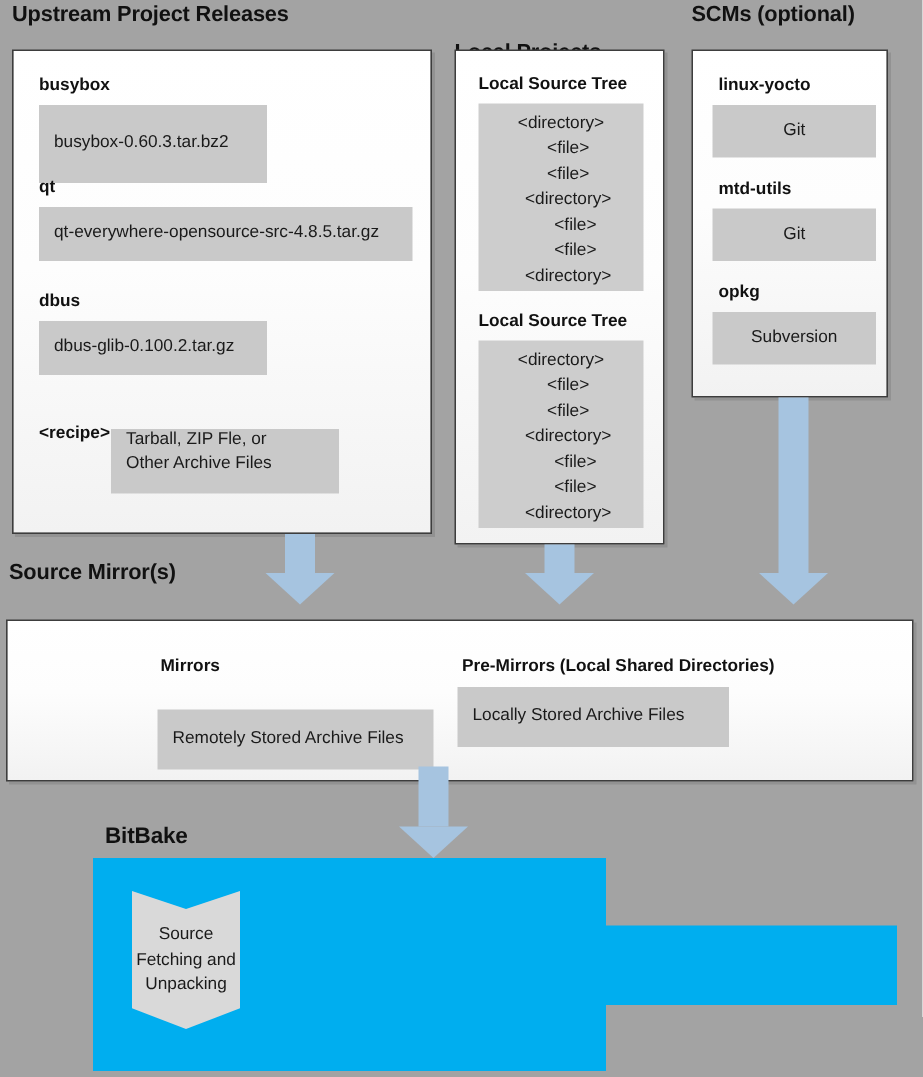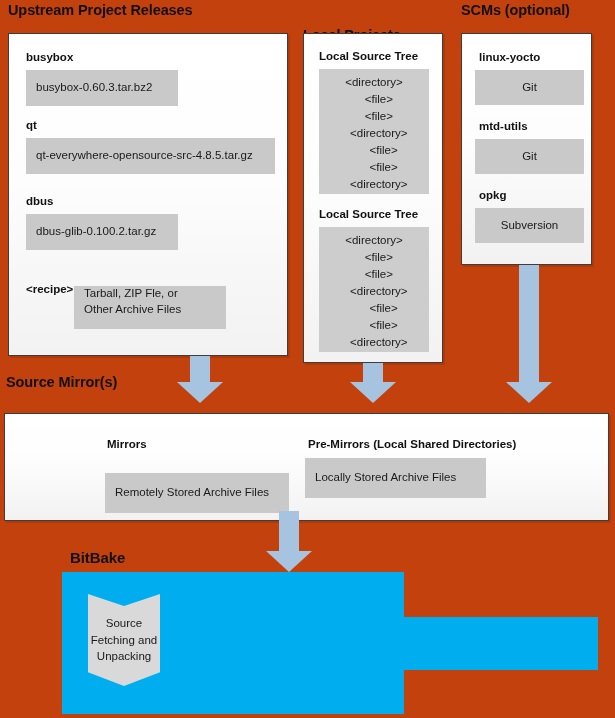--- a/index.html
+++ b/index.html
@@ -10,21 +10,21 @@
   }
   body {
     font-family: "Liberation Sans", "DejaVu Sans", sans-serif;
     color: #1a1a1a;
   }
   #canvas {
     position: relative;
     width: 615px;
     height: 718px;
     overflow: hidden;
-    background: #c2410c;
+    background: #a3a3a3;
   }
 
   
   .section-title {
     position: absolute;
     font-size: 14.5px;
     font-weight: bold;
     color: #111111;
     letter-spacing: -0.1px;
     white-space: nowrap;
@@ -151,21 +151,21 @@
 
   <div class="section-title" style="left:461px; top:2px;">SCMs (optional)</div>
 
   <div class="section-title" style="left:6px; top:374px;">Source Mirror(s)</div>
 
   <div class="section-title" style="left:70px; top:549px; font-size:15px;">BitBake</div>
 
   <div class="panel" style="left:8px; top:33px; width:280px; height:323px;">
 
     <div class="item-label" style="left:17px; top:17px;">busybox</div>
-    <div class="chip left" style="left:17px; top:36px; width:152px; height:36px;">busybox-0.60.3.tar.bz2</div>
+    <div class="chip left" style="left:17px; top:36px; width:152px; height:52px;">busybox-0.60.3.tar.bz2</div>
 
     <div class="item-label" style="left:17px; top:85px;">qt</div>
     <div class="chip left" style="left:17px; top:104px; width:249px; height:36px;">qt-everywhere-opensource-src-4.8.5.tar.gz</div>
 
     <div class="item-label" style="left:17px; top:161px;">dbus</div>
     <div class="chip left" style="left:17px; top:180px; width:152px; height:36px;">dbus-glib-0.100.2.tar.gz</div>
 
     <div class="item-label" style="left:17px; top:249px;">&lt;recipe&gt;</div>
     <div class="chip multiline" style="left:17px; top:252px; width:152px; height:43px;">
       <span>Tarball, ZIP Fle, or</span>

